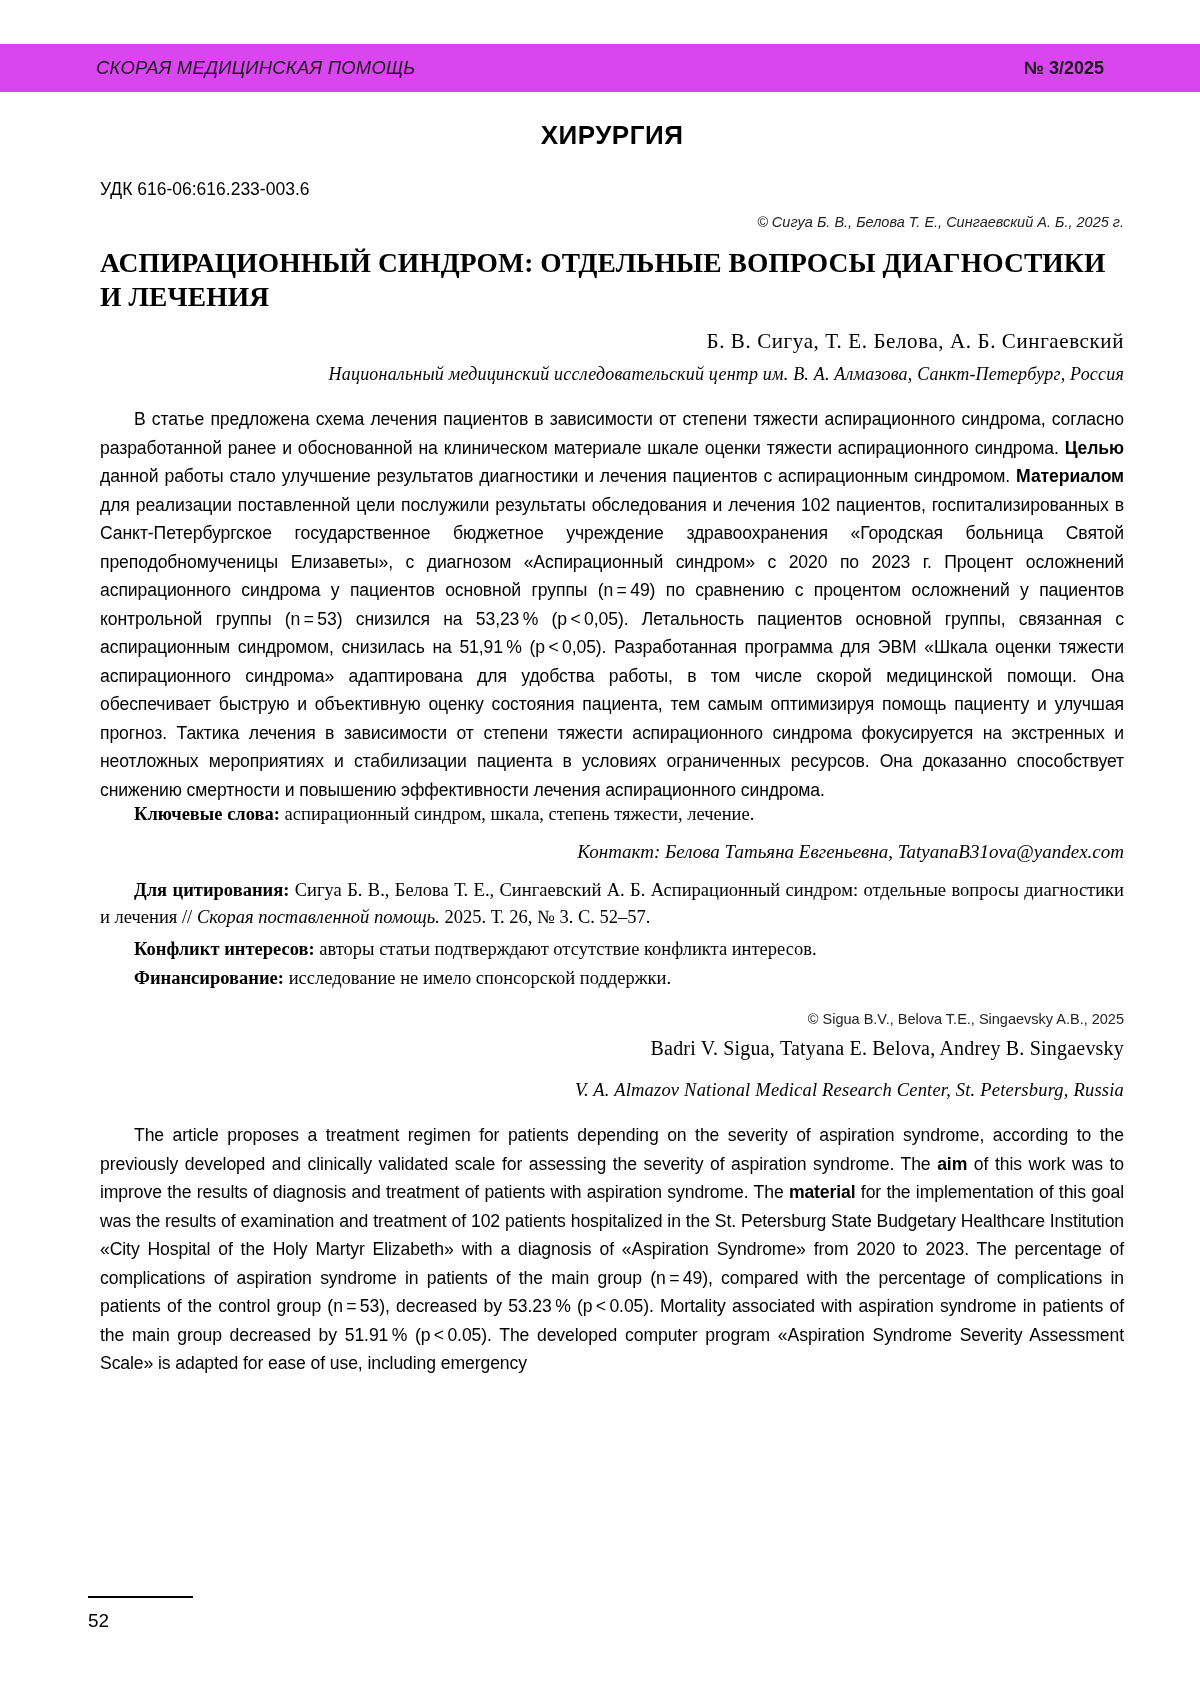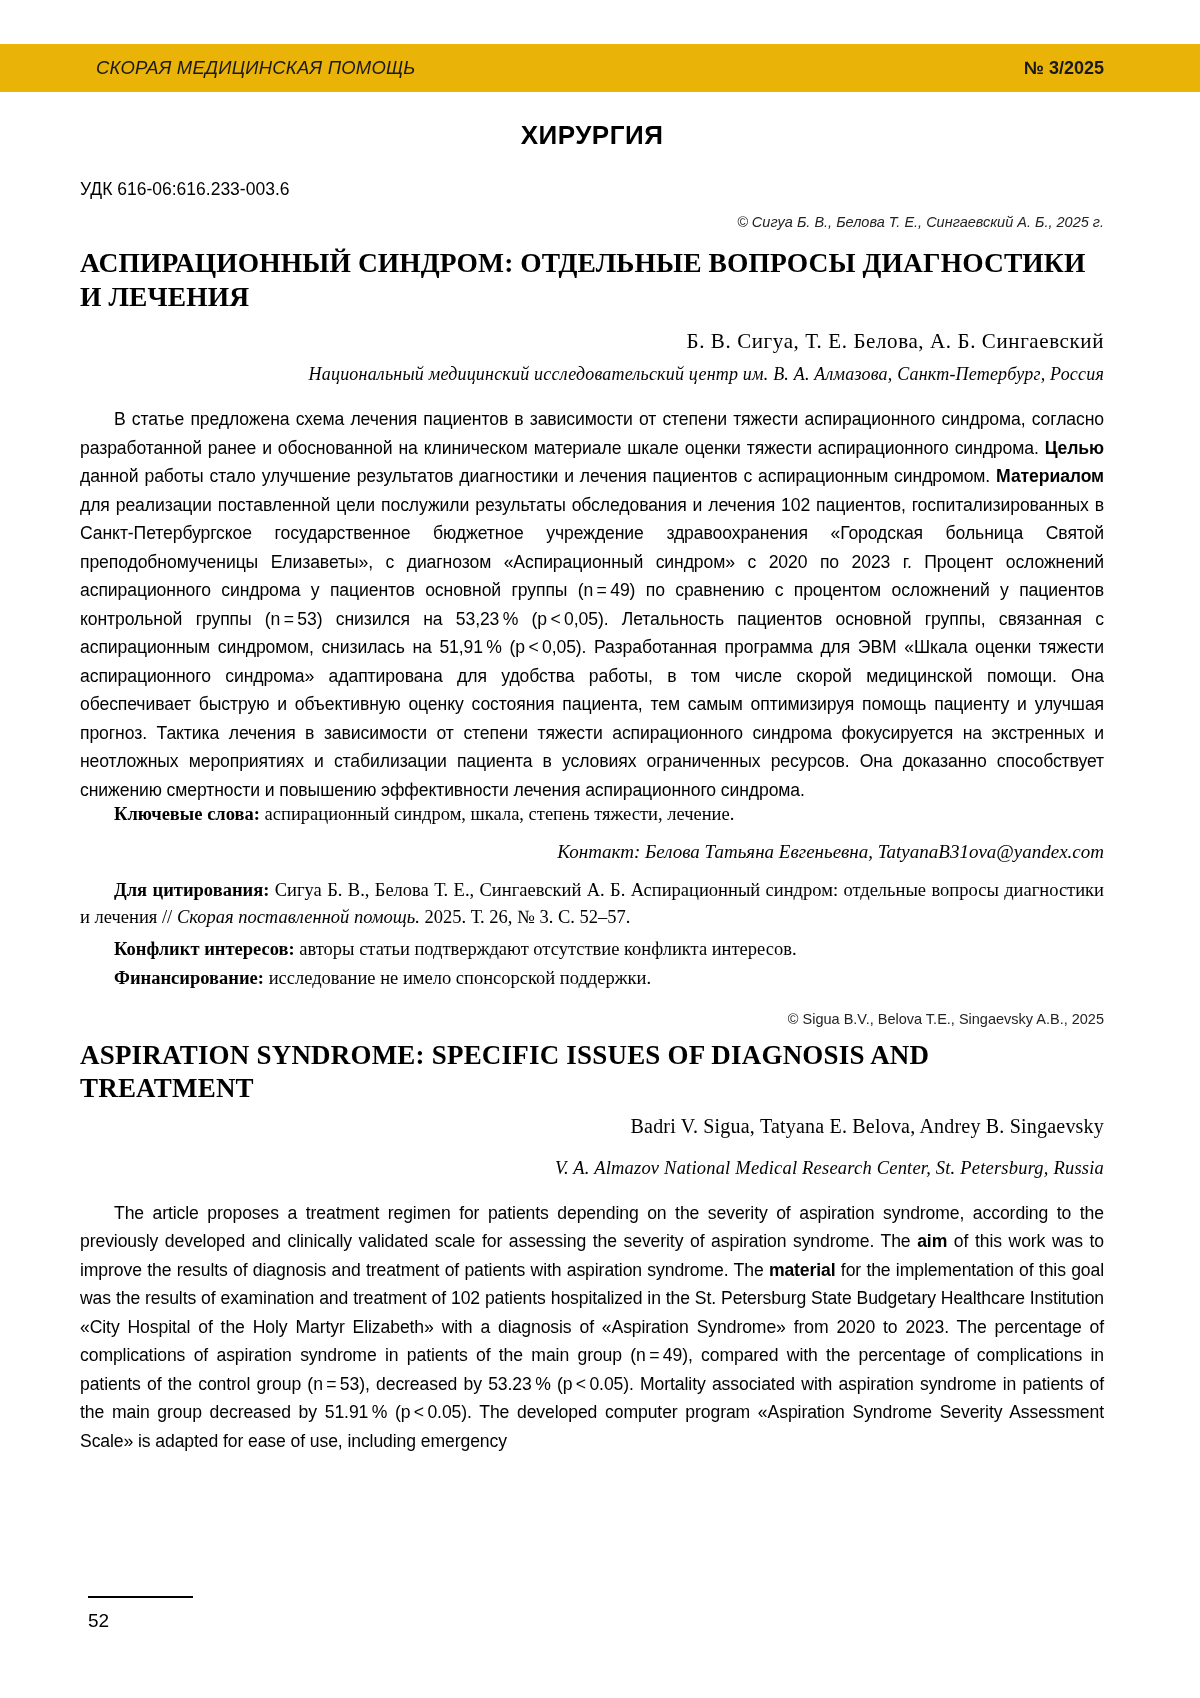--- a/index.html
+++ b/index.html
@@ -21,21 +21,21 @@
     position: relative;
     box-sizing: border-box;
   }
   
   .runhead {
     position: absolute;
     top: 44px;
     left: 0;
     width: 1200px;
     height: 48px;
-    background: #eab308;
+    background: #d946ef;
   }
   .runhead-inner {
     position: absolute;
     left: 96px;
     right: 96px;
     top: 0;
     height: 48px;
     display: flex;
     align-items: center;
     justify-content: space-between;
@@ -49,21 +49,21 @@
   }
   .runhead-right {
     font-family: "Liberation Sans", sans-serif;
     font-weight: bold;
     font-size: 18px;
     color: #1a1a1a;
   }
   
   .content {
     position: absolute;
-    left: 80px;
+    left: 100px;
     top: 110px;
     width: 1024px;
   }
   .section-title {
     text-align: center;
     font-family: "Liberation Sans", sans-serif;
     font-weight: bold;
     font-size: 26px;
     letter-spacing: 0.5px;
     margin-top: 10px;
@@ -240,21 +240,20 @@
     <div class="contact">Контакт: Белова Татьяна Евгеньевна, TatyanaB31ova@yandex.com</div>
 
     <div class="cite"><b>Для цитирования:</b> Сигуа Б. В., Белова Т. Е., Сингаевский А. Б. Аспирационный синдром: отдельные вопросы диагностики и лечения // <span class="ital">Скорая поставленной помощь.</span> 2025. Т. 26, № 3. С. 52–57.</div>
 
     <div class="note"><b>Конфликт интересов:</b> авторы статьи подтверждают отсутствие конфликта интересов.</div>
 
     <div class="note"><b>Финансирование:</b> исследование не имело спонсорской поддержки.</div>
 
     <div class="copyright-en">© Sigua B.V., Belova T.E., Singaevsky A.B., 2025</div>
 
-    <div class="article-title-en">ASPIRATION SYNDROME: SPECIFIC ISSUES OF DIAGNOSIS AND TREATMENT</div>
 
     <div class="authors-en">Badri V. Sigua, Tatyana E. Belova, Andrey B. Singaevsky</div>
 
     <div class="affiliation-en">V. A. Almazov National Medical Research Center, St. Petersburg, Russia</div>
 
     <div class="abstract-en">The article proposes a treatment regimen for patients depending on the severity of aspiration syndrome, according to the previously developed and clinically validated scale for assessing the severity of aspiration syndrome. The <b>aim</b> of this work was to improve the results of diagnosis and treatment of patients with aspiration syndrome. The <b>material</b> for the implementation of this goal was the results of examination and treatment of 102 patients hospitalized in the St. Petersburg State Budgetary Healthcare Institution «City Hospital of the Holy Martyr Elizabeth» with a diagnosis of «Aspiration Syndrome» from 2020 to 2023. The percentage of complications of aspiration syndrome in patients of the main group (n = 49), compared with the percentage of complications in patients of the control group (n = 53), decreased by 53.23 % (p &lt; 0.05). Mortality associated with aspiration syndrome in patients of the main group decreased by 51.91 % (p &lt; 0.05). The developed computer program «Aspiration Syndrome Severity Assessment Scale» is adapted for ease of use, including emergency</div>
 
   </div>
 
   <div class="footer-rule"></div>

